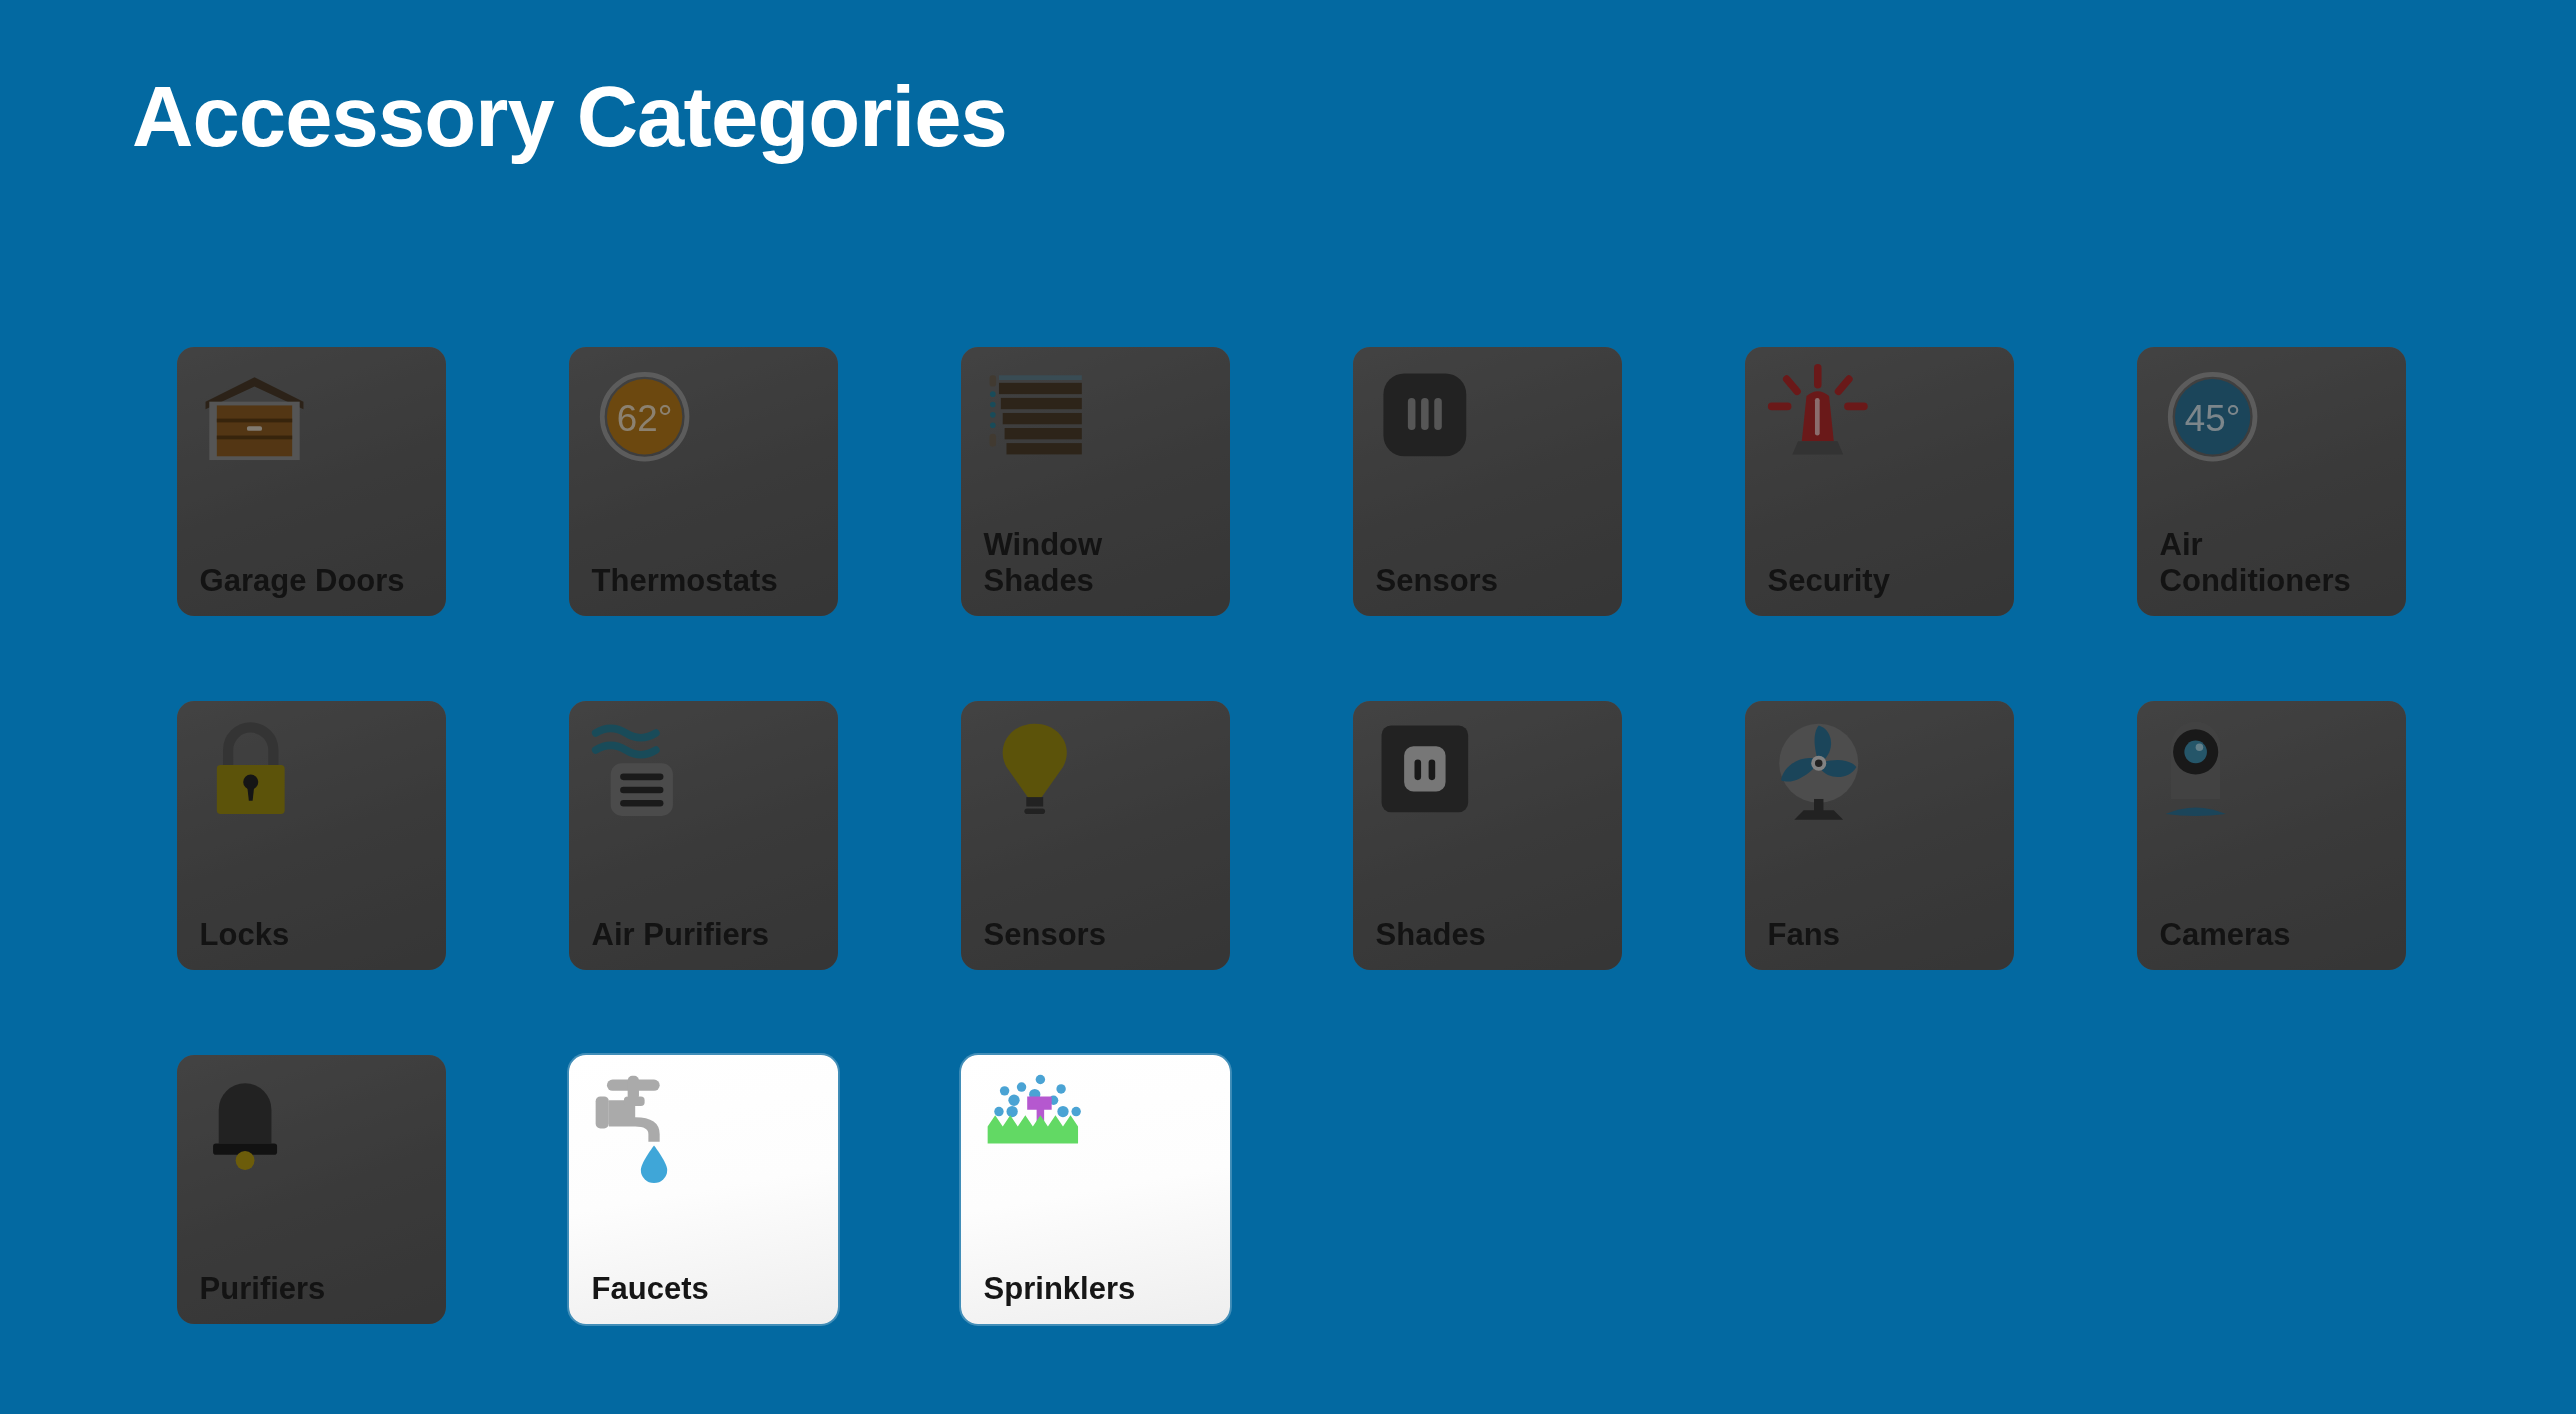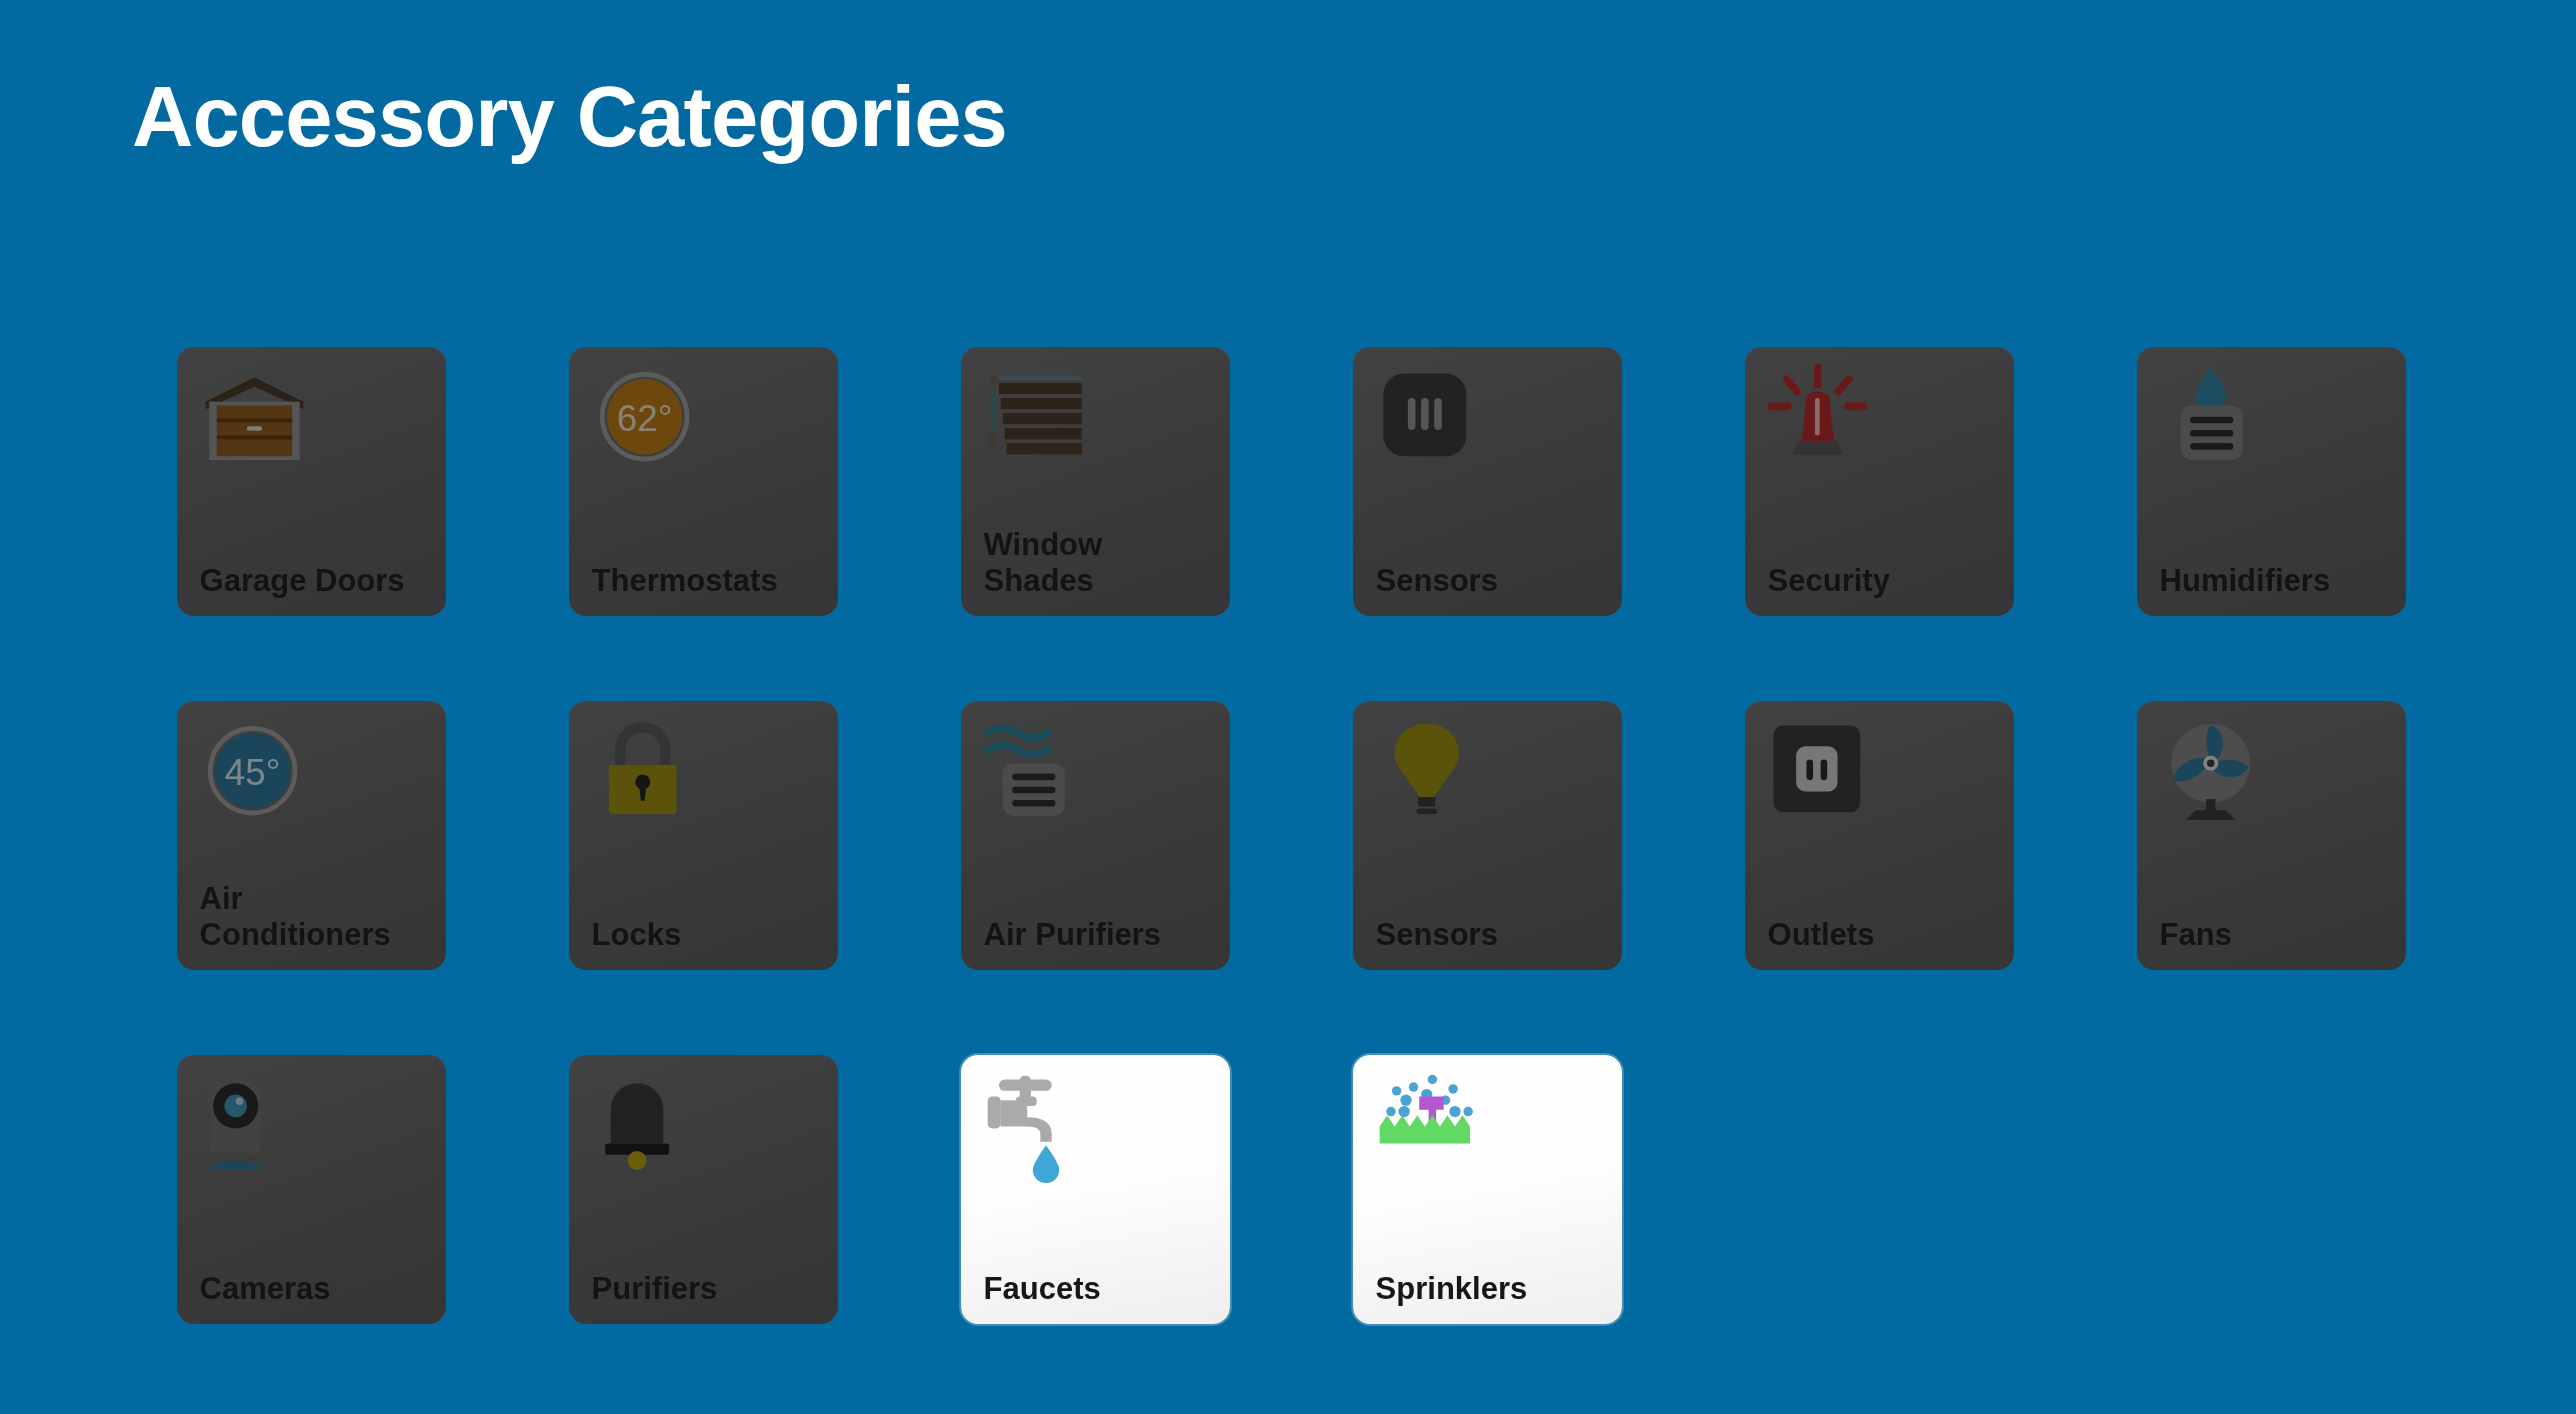--- a/index.html
+++ b/index.html
@@ -154,32 +154,20 @@
             <line x1="104" y1="45" x2="87" y2="45"></line>
           </g>
           <path d="M38 82 L43 34 Q55 24 67 34 L72 82 Z" fill="#b12a2a"></path>
           <rect x="52" y="36" width="5" height="40" rx="2.5" fill="#e6b6b6"></rect>
           <path d="M28 96 L34 82 L76 82 L82 96 Z" fill="#555555"></path>
         </svg>
       </div>
       <div class="tile-label">Security</div>
     </div>
 
-    <div class="tile dim">
-      <div class="tile-icon">
-        <svg viewBox="0 0 120 120" width="113" height="113">
-          <path d="M56 4 C56 4 72 24 72 34 A16 16 0 0 1 40 34 C40 24 56 4 56 4 Z" fill="#2f83a0"></path>
-          <rect x="24" y="44" width="66" height="58" rx="12" fill="#7e7e7e"></rect>
-          <rect x="34" y="56" width="46" height="7" rx="3.5" fill="#2c2c2c"></rect>
-          <rect x="34" y="70" width="46" height="7" rx="3.5" fill="#2c2c2c"></rect>
-          <rect x="34" y="84" width="46" height="7" rx="3.5" fill="#2c2c2c"></rect>
-        </svg>
-      </div>
-      <div class="tile-label">Humidifiers</div>
-    </div>
 
     <div class="tile dim">
       <div class="tile-icon">
         <svg viewBox="0 0 120 120" width="113" height="113">
           <circle cx="58" cy="56" r="45" fill="none" stroke="#9a9a9a" stroke-width="5"></circle>
           <circle cx="58" cy="56" r="40" fill="#2d7396"></circle>
           <text class="dial-text" x="58" y="71" text-anchor="middle" font-size="39" fill="#cfe0e8">45°</text>
         </svg>
       </div>
       <div class="tile-label">Air Conditioners</div>
@@ -226,21 +214,21 @@
 
     <div class="tile dim">
       <div class="tile-icon">
         <svg viewBox="0 0 120 120" width="113" height="113">
           <rect x="8" y="8" width="92" height="92" rx="10" fill="#3a3a3a"></rect>
           <rect x="32" y="30" width="44" height="48" rx="10" fill="#c6c6c6"></rect>
           <rect x="43" y="44" width="7" height="22" rx="3.5" fill="#2a2a2a"></rect>
           <rect x="58" y="44" width="7" height="22" rx="3.5" fill="#2a2a2a"></rect>
         </svg>
       </div>
-      <div class="tile-label">Outlets</div>
+      <div class="tile-label">Shades</div>
     </div>
 
     <div class="tile dim">
       <div class="tile-icon">
         <svg viewBox="0 0 120 120" width="113" height="113">
           <circle cx="56" cy="48" r="42" fill="#808080"></circle>
           <path d="M56 48 C56 48 46 20 56 8 C70 12 74 32 62 44 Z" fill="#2d7396"></path>
           <path d="M56 48 C56 48 84 38 96 52 C88 66 66 66 58 54 Z" fill="#2d7396"></path>
           <path d="M56 48 C56 48 34 74 16 66 C18 50 40 38 54 44 Z" fill="#2d7396"></path>
           <circle cx="56" cy="48" r="8" fill="#d9d9d9"></circle>

